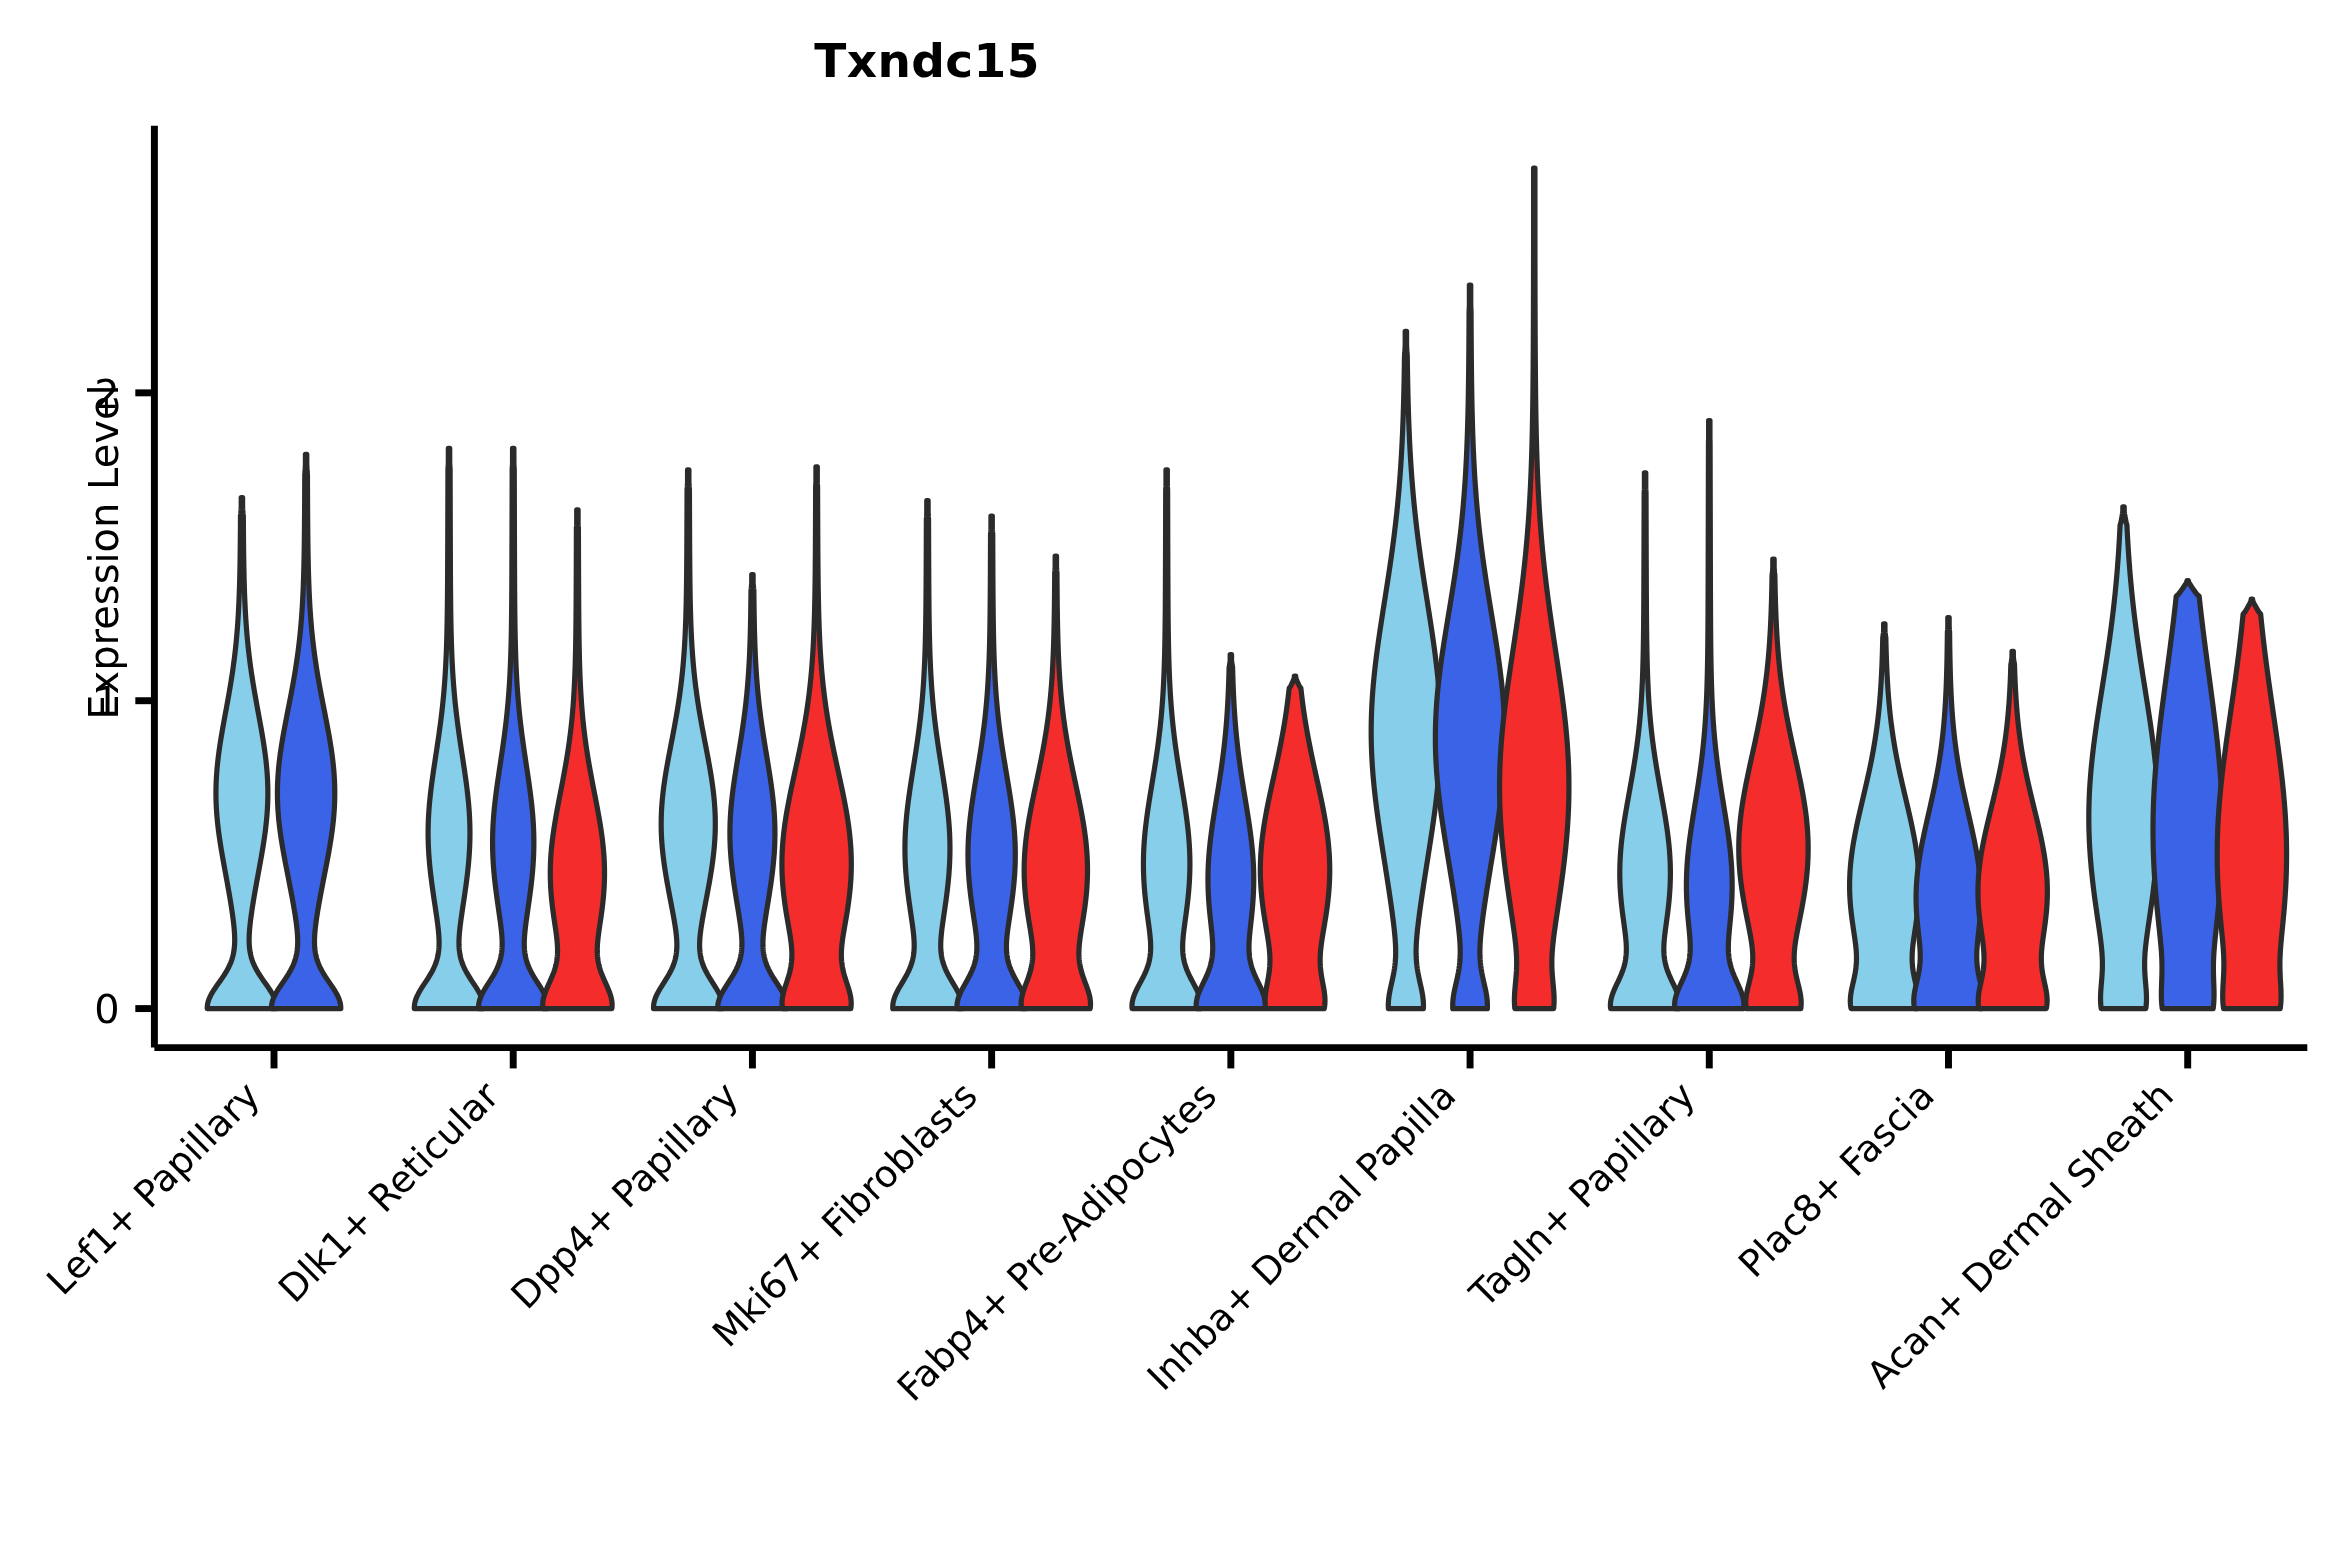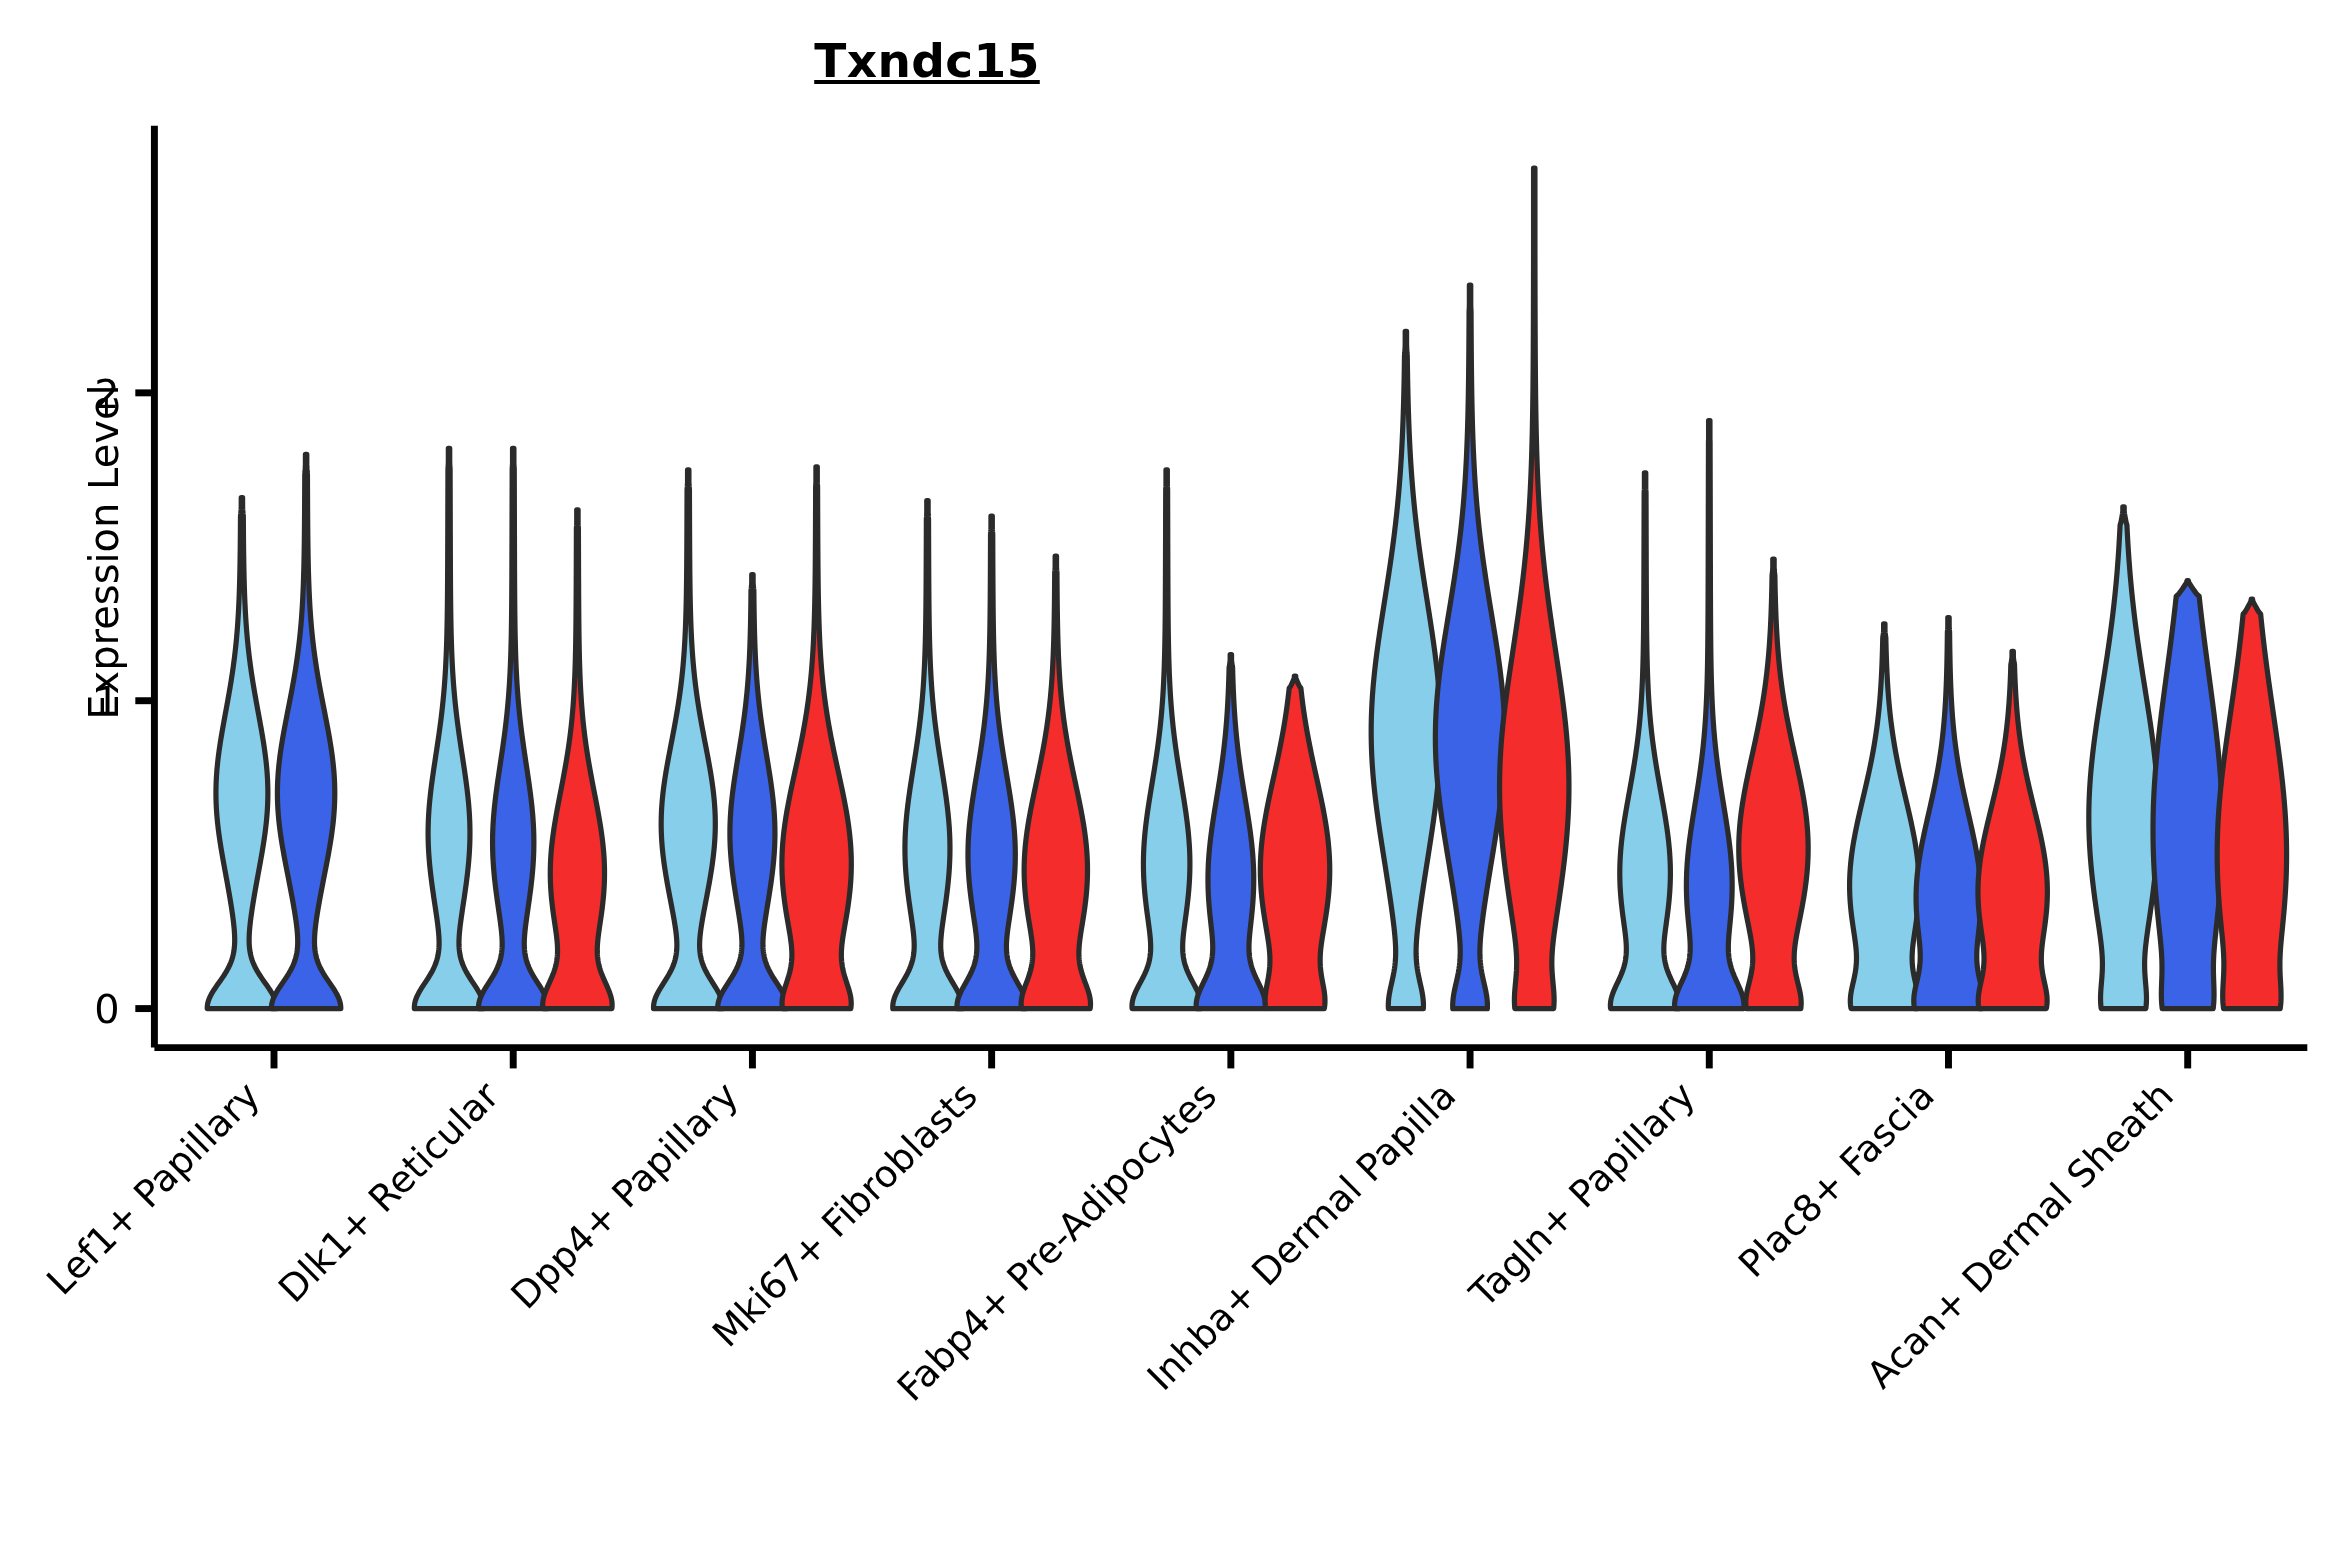--- a/index.html
+++ b/index.html
@@ -1,21 +1,21 @@
 <!DOCTYPE html>
 <html style="font-size:14px"><head>
 <meta charset="utf-8">
 <style>
   html,body{margin:0;padding:0;background:#ffffff;}
   body{width:2342px;height:1561px;overflow:hidden;
        font-family:"DejaVu Sans","Liberation Sans",sans-serif;}
   #root{position:relative;width:2342px;height:1561px;background:#fff;}
   #plot-title{
     position:absolute;left:0;top:33px;width:1854px;text-align:center;
-    font-size:47px;font-weight:bold;color:#000;letter-spacing:0.4px;text-decoration:underline;
+    font-size:47px;font-weight:bold;color:#000;letter-spacing:0.4px;
   }
   #ylabel{
     position:absolute;left:-156px;top:529px;width:520px;text-align:center;
     font-size:40px;color:#000;transform:rotate(-90deg);transform-origin:center center;
   }
   svg#canvas{position:absolute;left:0;top:0;width:2342px;height:1561px;}
   .tick-text{font-family:"DejaVu Sans","Liberation Sans",sans-serif;font-size:46px;fill:#000;}
   .xtick-text{font-family:"DejaVu Sans","Liberation Sans",sans-serif;font-size:43px;fill:#000;}
 </style>
 </head>

